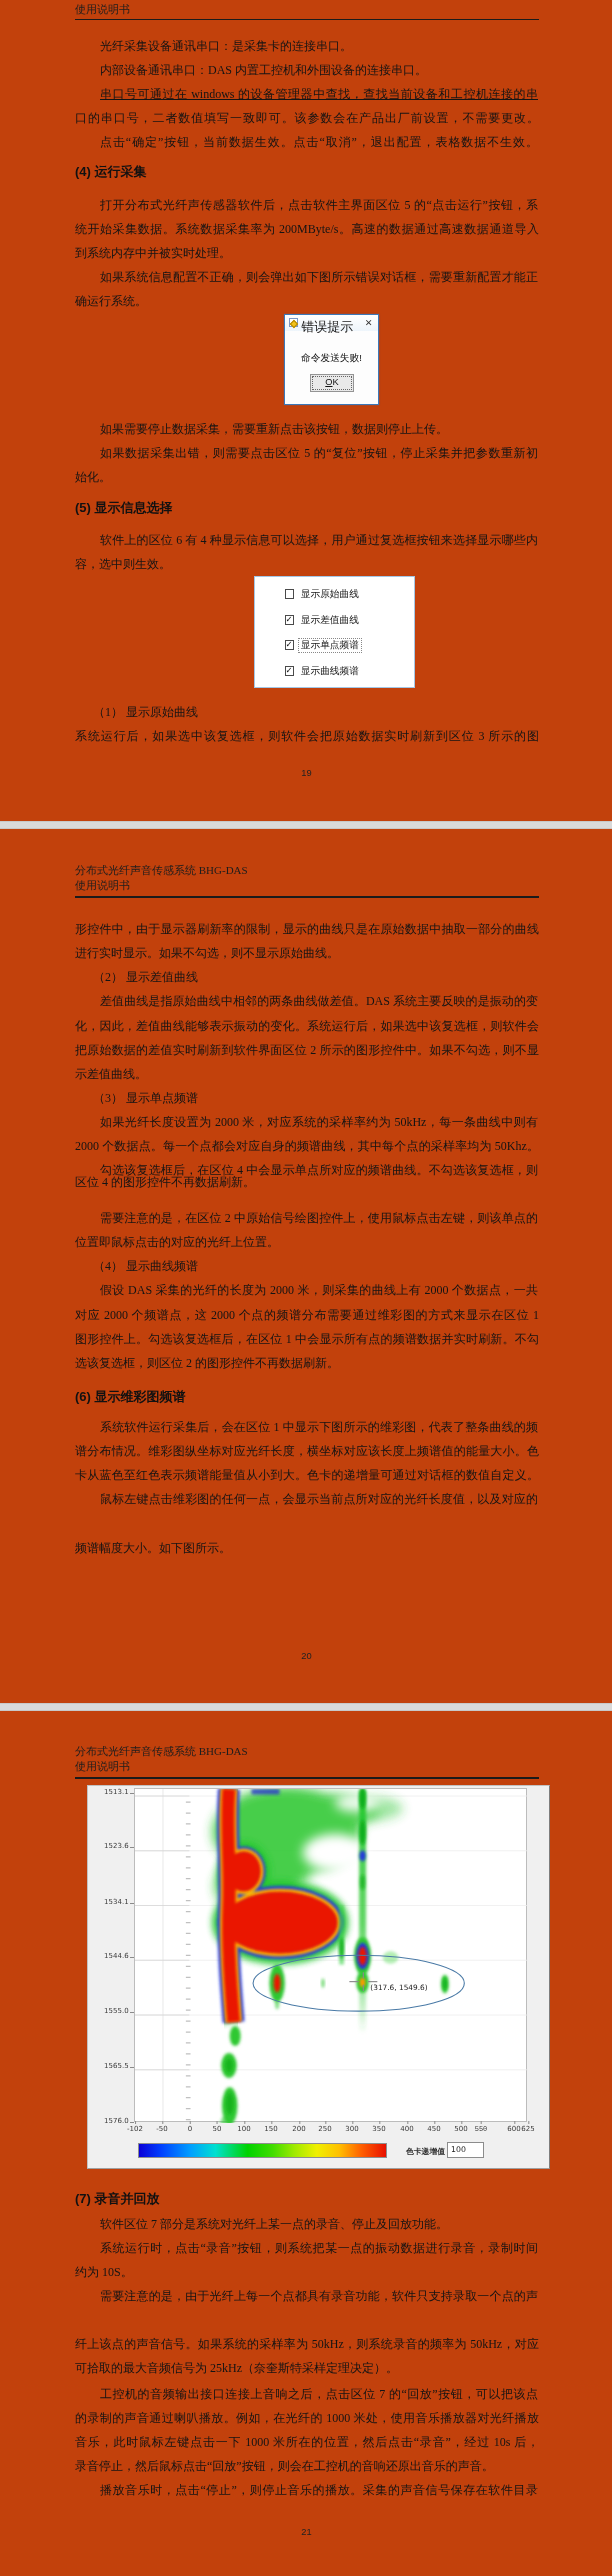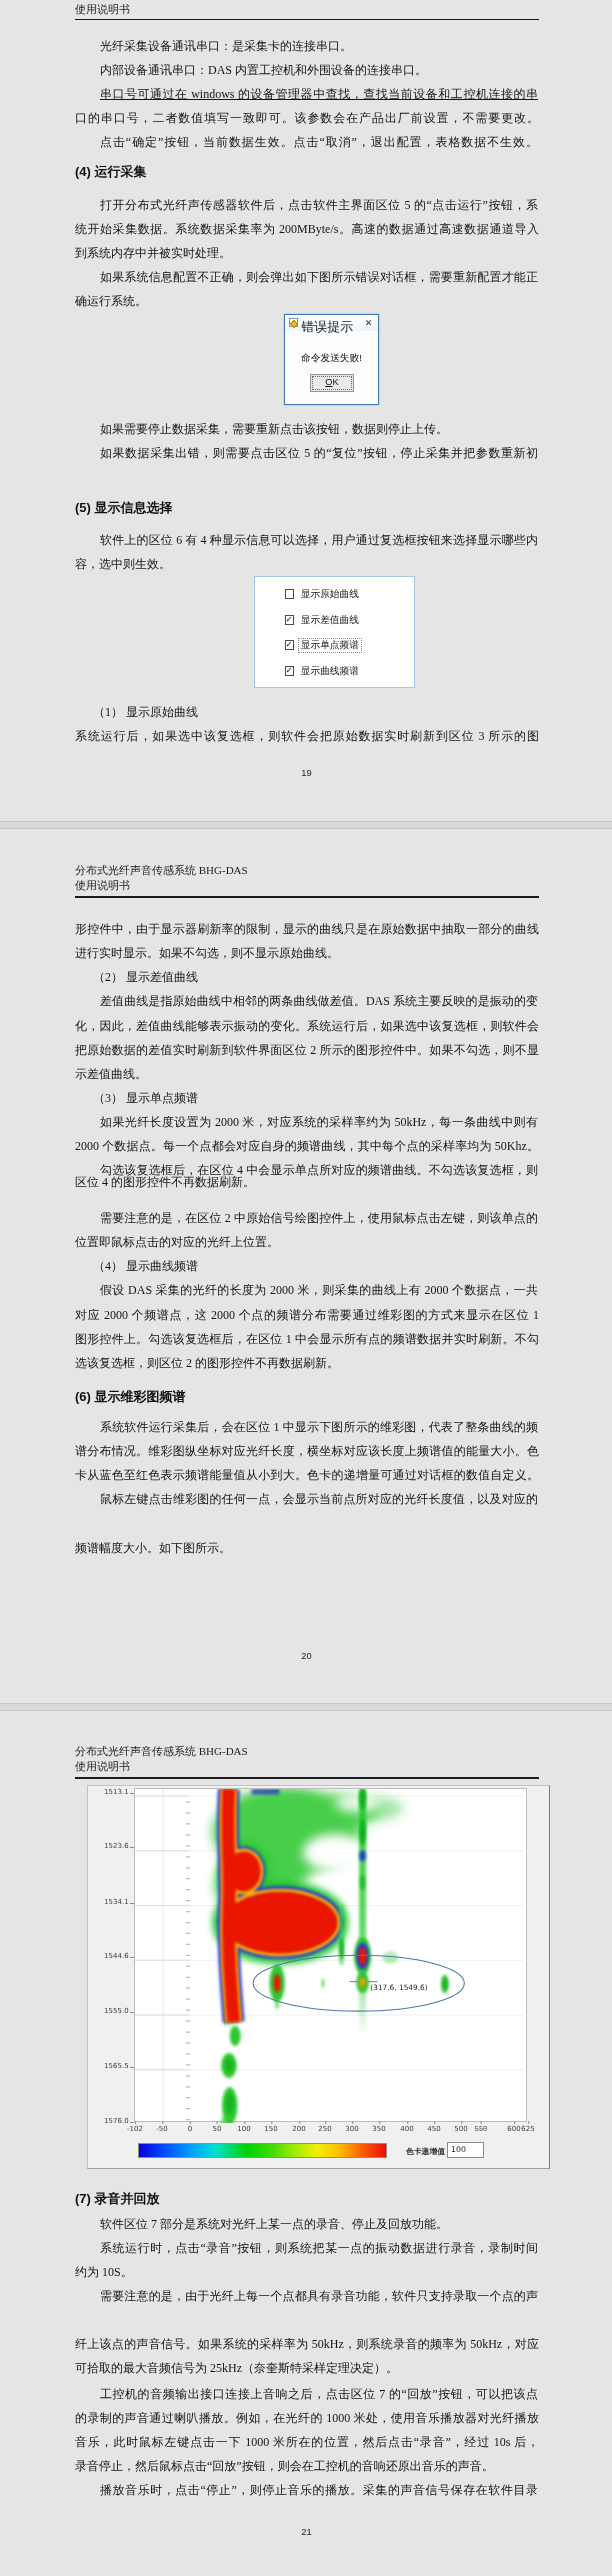--- a/index.html
+++ b/index.html
@@ -1,18 +1,18 @@
 <!DOCTYPE html>
 <html style="font-size:12.4px"><head>
 <meta charset="utf-8">
 <style>
   html,body{margin:0;padding:0;background:#fff;}
   #canvas{position:relative;width:613px;height:2576px;background:#fff;overflow:hidden;
           font-family:"Liberation Serif","DejaVu Serif",serif;}
-  .page{position:absolute;left:0;width:613px;background:#e5e5e5;}
+  .page{position:absolute;left:0;width:613px;background:#c2410c;}
   .band{position:absolute;left:0;width:613px;height:7.8px;background:#d9d9d9;
         border-top:0.8px solid #c8c8c8;border-bottom:0.8px solid #c8c8c8;box-sizing:border-box;}
   .hdr{position:absolute;left:75px;width:466px;font-size:11px;line-height:13.2px;color:#1d1d1d;white-space:nowrap;}
   .hr{position:absolute;left:75px;width:464px;height:1.6px;background:#1b1b1b;}
   .ln{position:absolute;left:75px;width:464px;font-size:12px;line-height:14px;color:#141414;}
   .ln.ind{left:100px;width:438px;}
   .ln.sub{left:93px;width:445px;}
   .ln.j{text-align:justify;text-align-last:justify;}
   .h1{position:absolute;left:75px;font-family:"Liberation Sans","DejaVu Sans",sans-serif;
       font-weight:700;font-size:13px;color:#111;white-space:nowrap;}
@@ -89,20 +89,21 @@
         <span class="dlg-icon"></span>
         <span class="dlg-title-text">错误提示</span>
         <span class="dlg-close">✕</span>
       </div>
       <div class="dlg-msg">命令发送失败!</div>
       <div class="dlg-ok"><span class="u">O</span><span>K</span></div>
     </div>
 
     <div class="ln ind" style="top:422px;">如果需要停止数据采集，需要重新点击该按钮，数据则停止上传。</div>
     <div class="ln ind j" style="top:446px;">如果数据采集出错，则需要点击区位 5 的“复位”按钮，停止采集并把参数重新初</div>
+    <div class="ln" style="top:470px;">始化。</div>
     <div class="h1" style="top:499px;">(5) 显示信息选择</div>
     <div class="ln ind j" style="top:533px;">软件上的区位 6 有 4 种显示信息可以选择，用户通过复选框按钮来选择显示哪些内</div>
     <div class="ln" style="top:557px;">容，选中则生效。</div>
 
     <div class="cbpanel">
       <div class="cbrow" style="top:10px;">
         <span class="box"></span>
         <span class="cblbl lbl">显示原始曲线</span>
       </div>
       <div class="cbrow" style="top:36px;">

